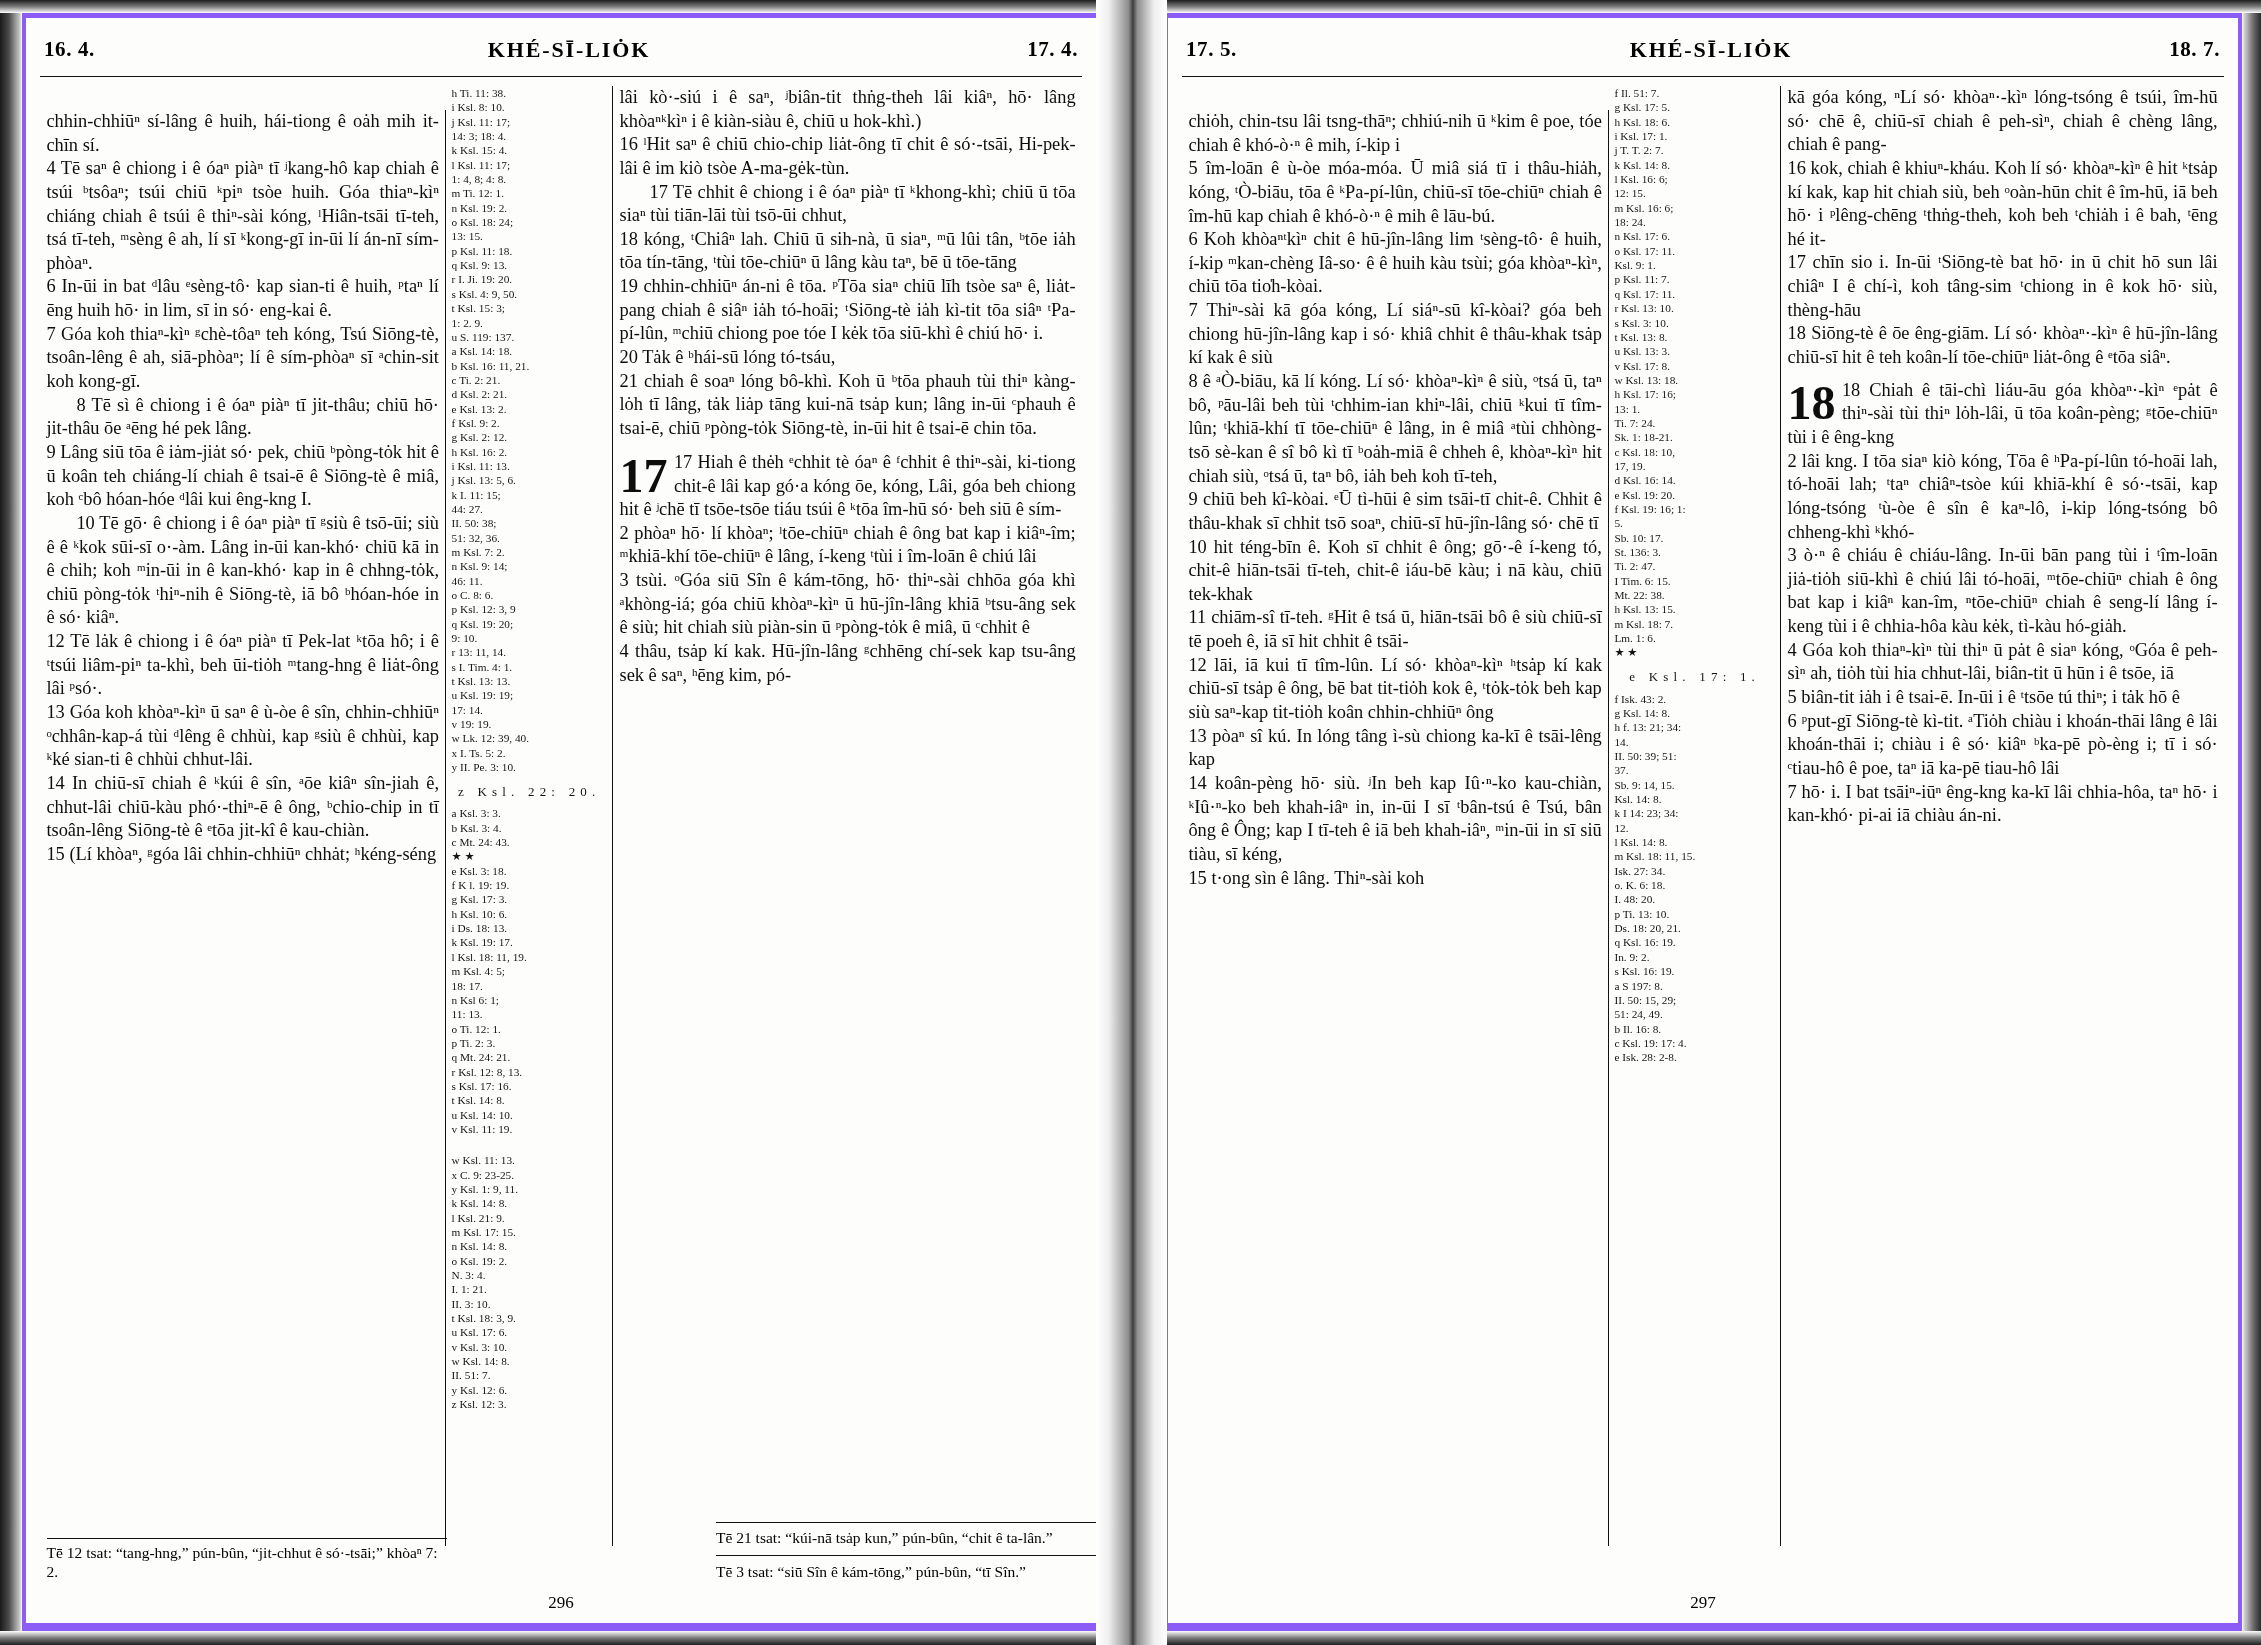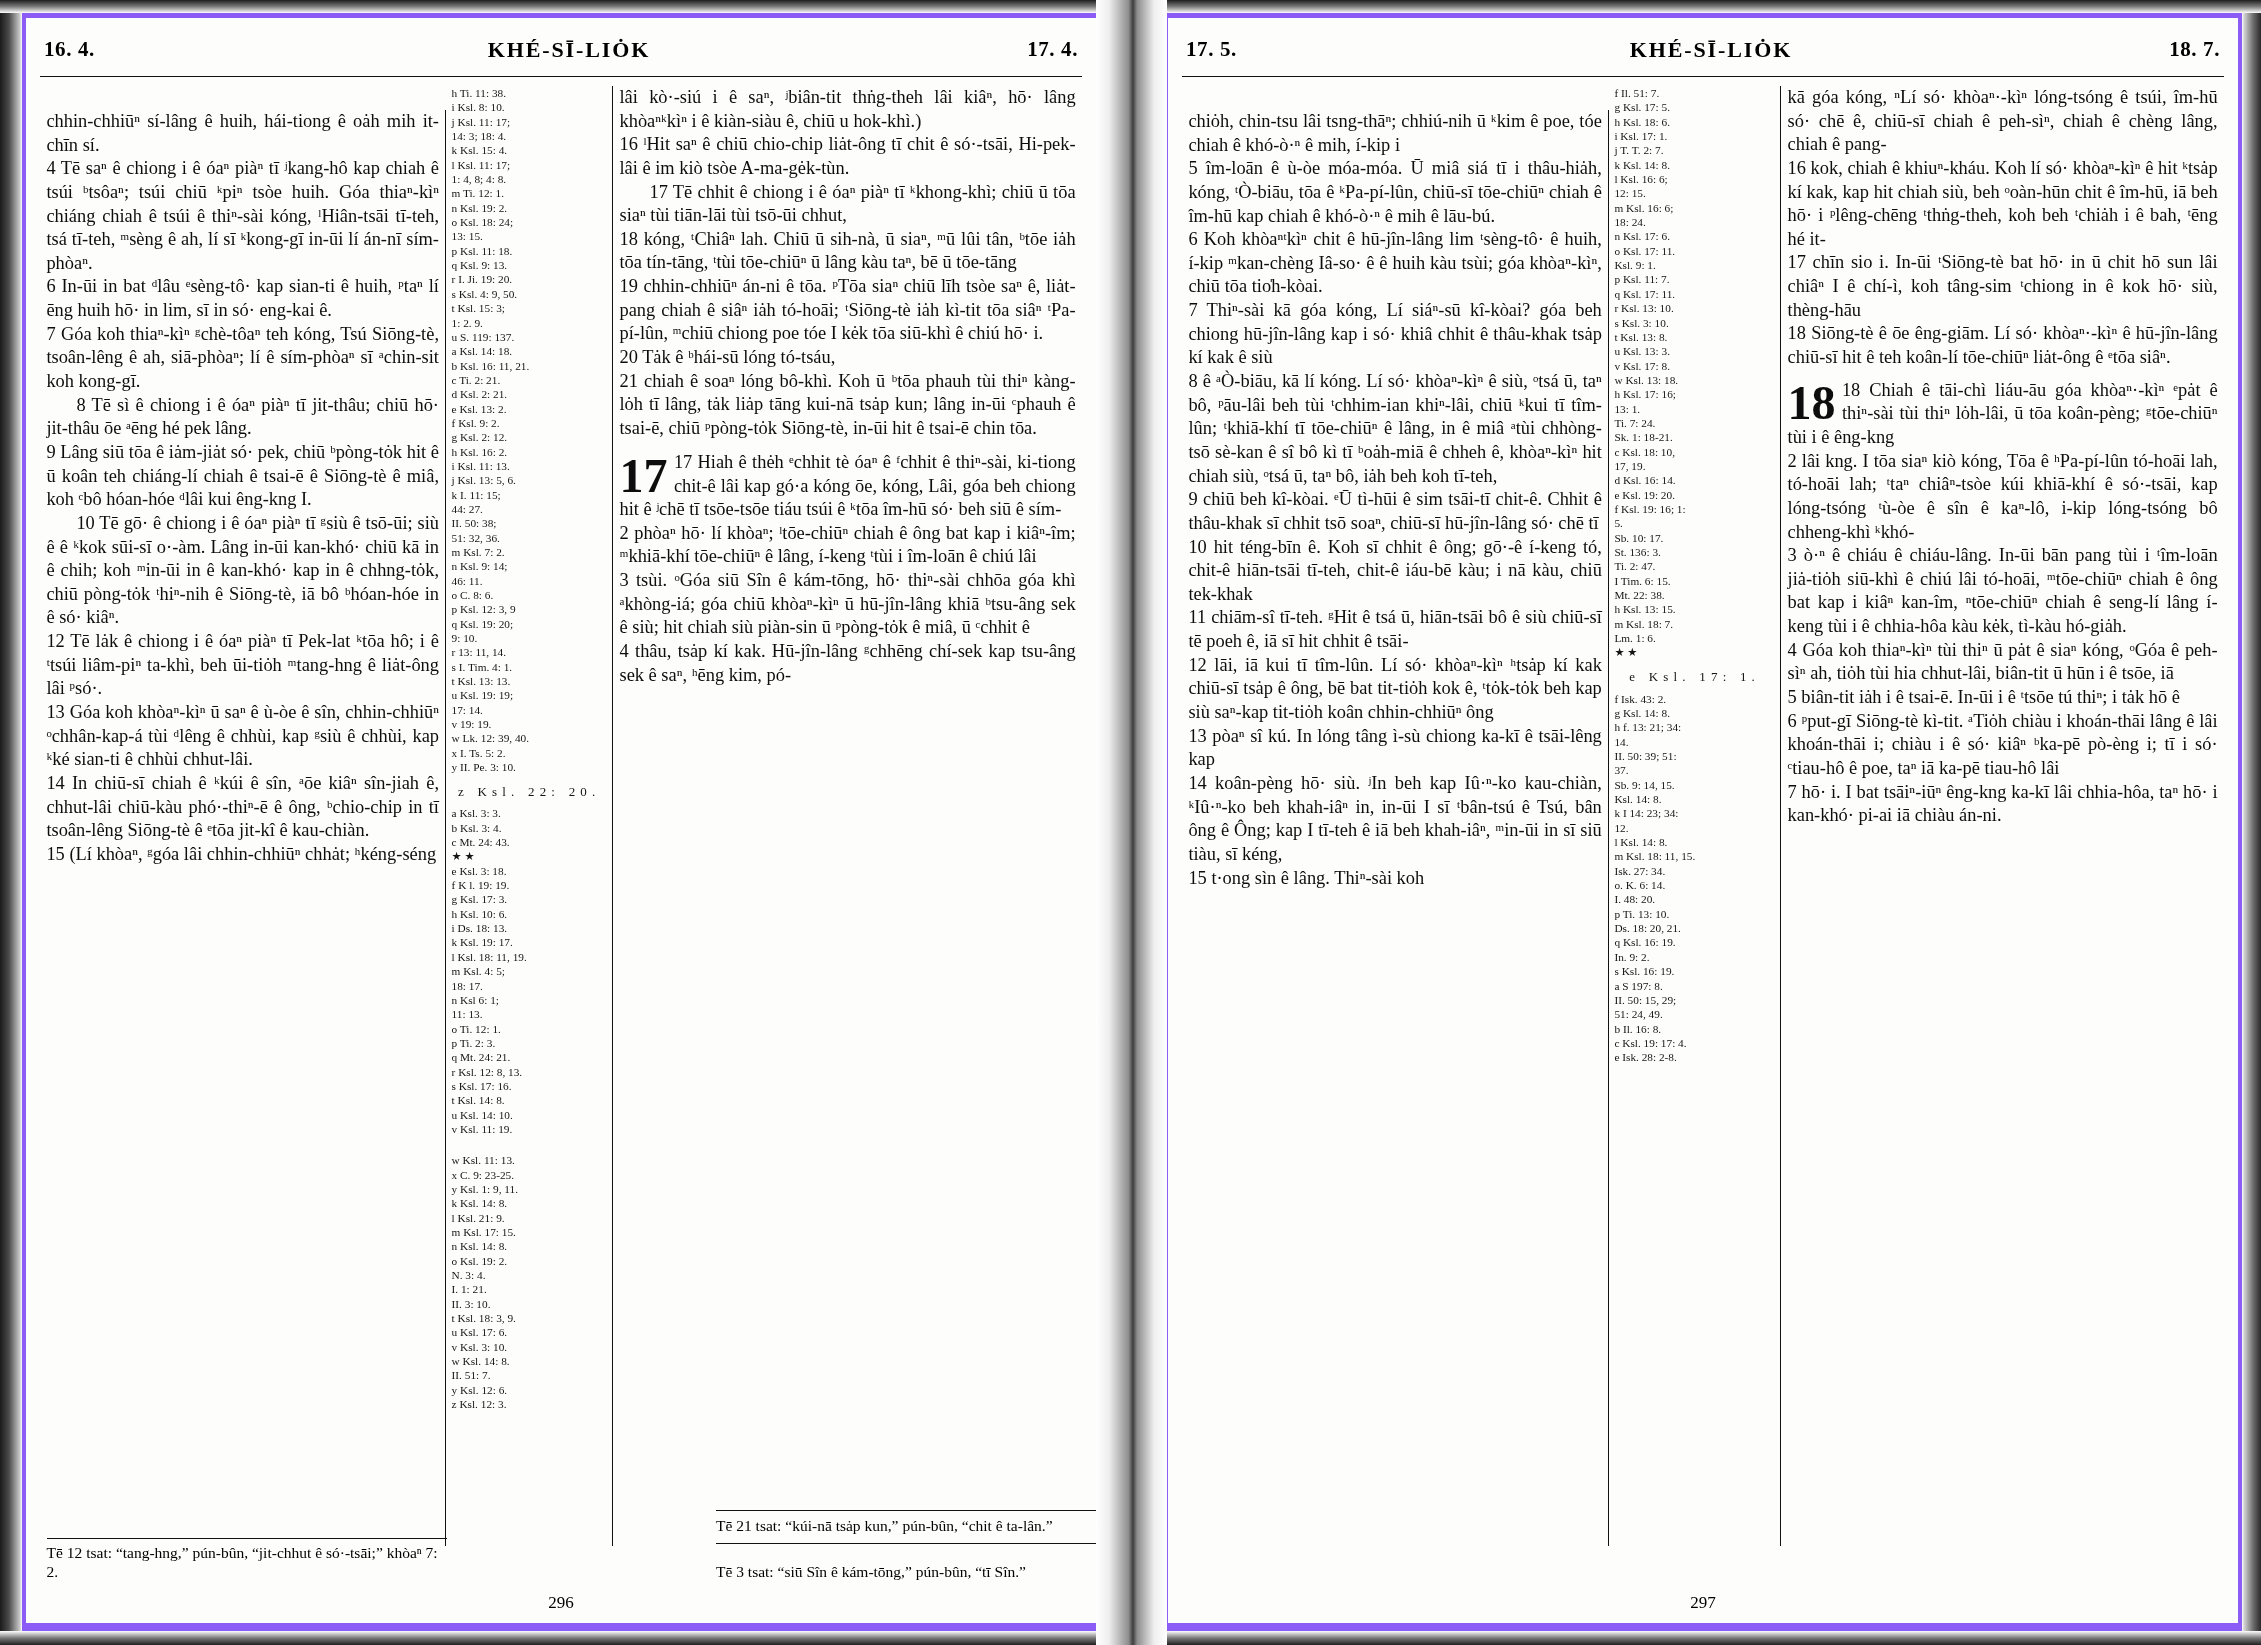--- a/index.html
+++ b/index.html
@@ -286,21 +286,21 @@
         <p class="para">4 thâu, tsȧp kí kak. Hū-jîn-lâng ᵍchhēng chí-sek kap tsu-âng sek ê saⁿ, ʰēng kim, pó-</p>
         <p class="para"></p>
       </div>
 
     </div>
 
     <div class="footnote fn-a">Tē 12 tsat: “tang-hng,” pún-bûn, “jit-chhut ê só·-tsāi;” khòaⁿ 7: 2.</div>
 
     <div class="footnote fn-b">
       <div>Tē 21 tsat: “kúi-nā tsȧp kun,” pún-bûn, “chit ê ta-lân.”</div>
-      <div style="border-top:1.3px solid #111;margin-top:7.7px;padding-top:19px">Tē 3 tsat: “siū Sîn ê kám-tōng,” pún-bûn, “tī Sîn.”</div>
+      <div style="border-top:1.3px solid #111;margin-top:7.7px;padding-top:7px">Tē 3 tsat: “siū Sîn ê kám-tōng,” pún-bûn, “tī Sîn.”</div>
     </div>
 
     <div class="folio">296</div>
   </div>
 
   <div class="gutter"></div>
 
   <div class="leaf leaf-right">
 
     <div class="running-head">
@@ -376,21 +376,21 @@
         <div>  14.</div>
         <div>II. 50: 39; 51:</div>
         <div>  37.</div>
         <div>Sb. 9: 14, 15.</div>
         <div>Ksl. 14: 8.</div>
         <div>k I 14: 23; 34:</div>
         <div>  12.</div>
         <div>l Ksl. 14: 8.</div>
         <div>m Ksl. 18: 11, 15.</div>
         <div>Isk. 27: 34.</div>
-        <div>o. K. 6: 14.</div>
+        <div>o. K. 6: 18.</div>
         <div>I. 48: 20.</div>
         <div>p Ti. 13: 10.</div>
         <div>Ds. 18: 20, 21.</div>
         <div>q Ksl. 16: 19.</div>
         <div>In. 9: 2.</div>
         <div>s Ksl. 16: 19.</div>
         <div>a S  197: 8.</div>
         <div>II. 50: 15, 29;</div>
         <div>  51: 24, 49.</div>
         <div>b Il. 16: 8.</div>

